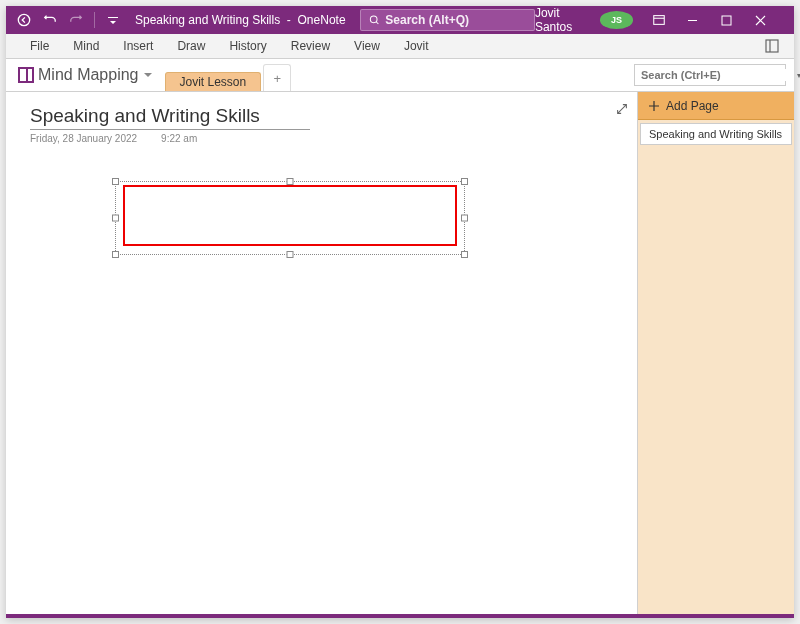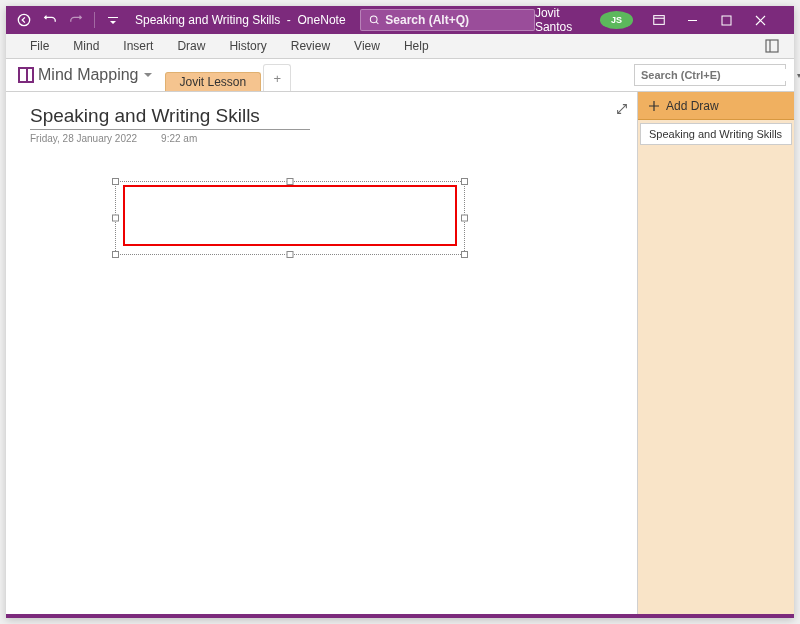--- a/index.html
+++ b/index.html
@@ -118,21 +118,21 @@
   </div>
 
   <div class="ribbon-tabs">
     <div class="ribbon-tab">File</div>
     <div class="ribbon-tab">Mind</div>
     <div class="ribbon-tab">Insert</div>
     <div class="ribbon-tab">Draw</div>
     <div class="ribbon-tab">History</div>
     <div class="ribbon-tab">Review</div>
     <div class="ribbon-tab">View</div>
-    <div class="ribbon-tab">Help</div>
+    <div class="ribbon-tab">Jovit</div>
     <div class="ribbon-right">
       <div class="fullscreen-btn">
           <svg width="16" height="16" viewBox="0 0 16 16" fill="none" stroke="#666" stroke-width="1.2">
             <rect x="2" y="2" width="12" height="12"></rect>
             <path d="M6 2v12"></path>
           </svg>
         </div>
     </div>
   </div>
 
@@ -181,20 +181,20 @@
         <div class="sel-handle" style="right:0;bottom:0"></div>
         <div class="red-box"></div>
       </div>
     </div>
 
     <div class="page-panel">
       <div class="add-page">
         <svg width="12" height="12" viewBox="0 0 12 12" stroke="#333" stroke-width="1.2">
             <path d="M6 1v10M1 6h10"></path>
           </svg>
-        <span>Add Draw</span>
+        <span>Add Page</span>
       </div>
       <div class="page-item">Speaking and Writing Skills</div>
     </div>
   </div>
 
   <div class="bottombar"></div>
 </div>
 
 </body></html>

